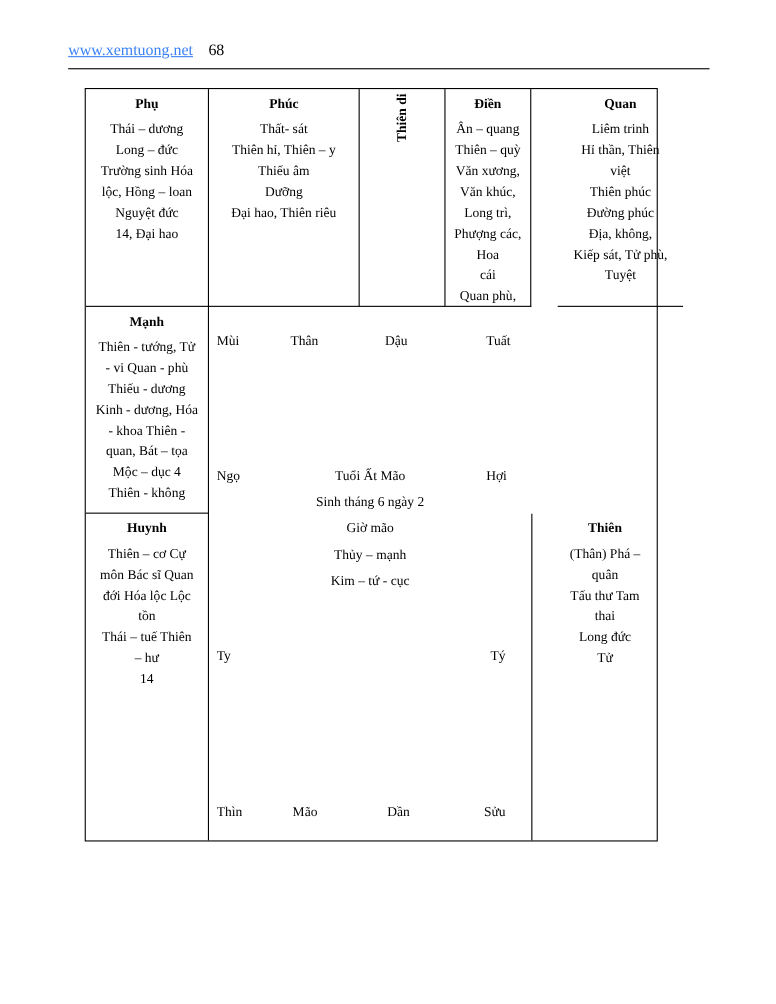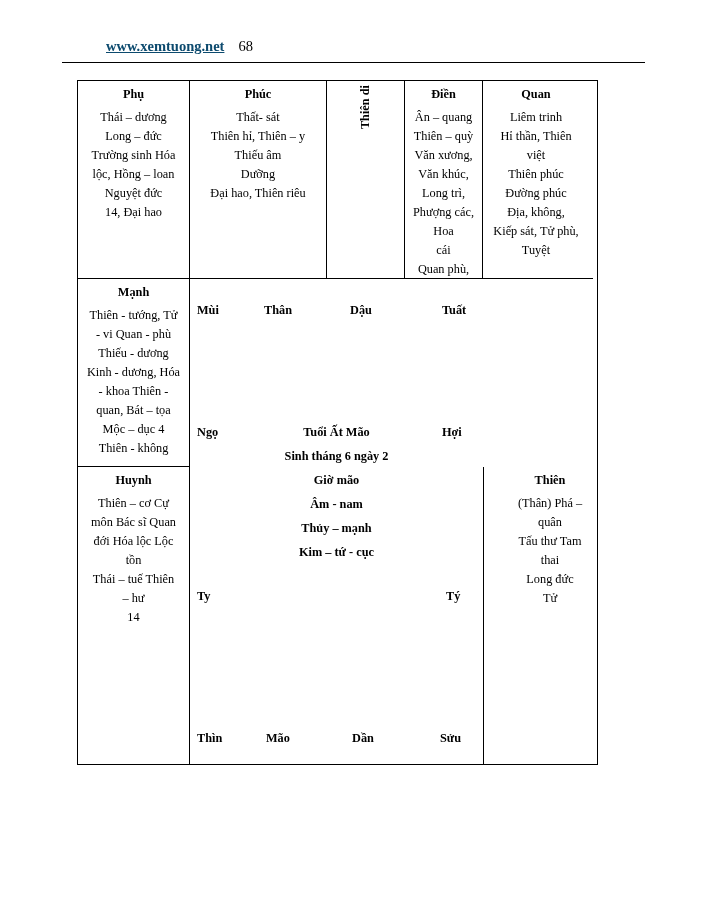--- a/index.html
+++ b/index.html
@@ -28,24 +28,23 @@
     width: 600px;
     display: flex;
     align-items: baseline;
     font-size: 14.5px;
     white-space: nowrap;
   }
   .header-title {
     flex: 0 0 auto;
   }
   .header-url {
-    color: #0c4a6e;
+    color: #3b82f6;
     text-decoration: underline;
-    font-weight: bold;
-    margin-left: 44px;
+    font-weight: normal;
   }
   .header-page {
     margin-left: 14px;
     font-size: 14.5px;
     font-family: Liberation Serif, serif;
   }
   .header-rule {
     position: absolute;
     left: 62px;
     top: 62px;
@@ -81,36 +80,35 @@
   }
   .bl { border-left: 1.3px solid #000; }
   .br { border-right: 1.3px solid #000; }
   .bb { border-bottom: 1.3px solid #000; }
 
   
   #cell-phu   { left: 0px;   top: 0px;   width: 112px; height: 198px; }
   #cell-phuc  { left: 112px; top: 0px;   width: 137px; height: 198px; }
   #cell-thien-di { left: 249px; top: 0px; width: 78px; height: 198px; }
   #cell-dien  { left: 327px; top: 0px;   width: 78px;  height: 198px; }
-  #cell-quan  { left: 401px; top: 0px;   width: 114px; height: 198px; }
+  #cell-quan  { left: 429px; top: 0px;   width: 114px; height: 198px; }
 
   
   #cell-manh  { left: 0px;   top: 198px; width: 112px; height: 188px; }
   #cell-huynh { left: 0px;   top: 386px; width: 112px; height: 297px; }
   
   #cell-no    { left: 405px; top: 198px; width: 114px; height: 188px; }
   #cell-thien { left: 405px; top: 386px; width: 114px; height: 297px; padding-left: 24px; }
 
   
   #center {
     position: absolute;
     left: 112px; top: 198px;
     width: 293px; height: 485px;
     box-sizing: border-box;
-    font-weight: bold;
   }
   .branch {
     position: absolute;
     font-size: 12.3px;
   }
   #br-mui  { left: 7px;   top: 24px; }
   #br-than { left: 74px;  top: 24px; }
   #br-dau  { left: 160px; top: 24px; }
   #br-tuat { left: 252px; top: 24px; }
   #br-ngo  { left: 7px;   top: 146px; }
@@ -246,20 +244,19 @@
       <span class="branch" id="br-ty">Tý</span>
       <span class="branch" id="br-thin">Thìn</span>
       <span class="branch" id="br-mao">Mão</span>
       <span class="branch" id="br-dan">Dần</span>
       <span class="branch" id="br-suu">Sửu</span>
 
       <div class="center-info">
         <span class="line">Tuổi Ất Mão</span>
         <span class="line">Sinh tháng 6 ngày 2</span>
         <span class="line">Giờ mão</span>
-        <span class="line">Âm - nam</span>
         <span class="line">Thủy – mạnh</span>
         <span class="line">Kim – tứ - cục</span>
       </div>
     </div>
 
   </div>
 </div>
 
 </body></html>

